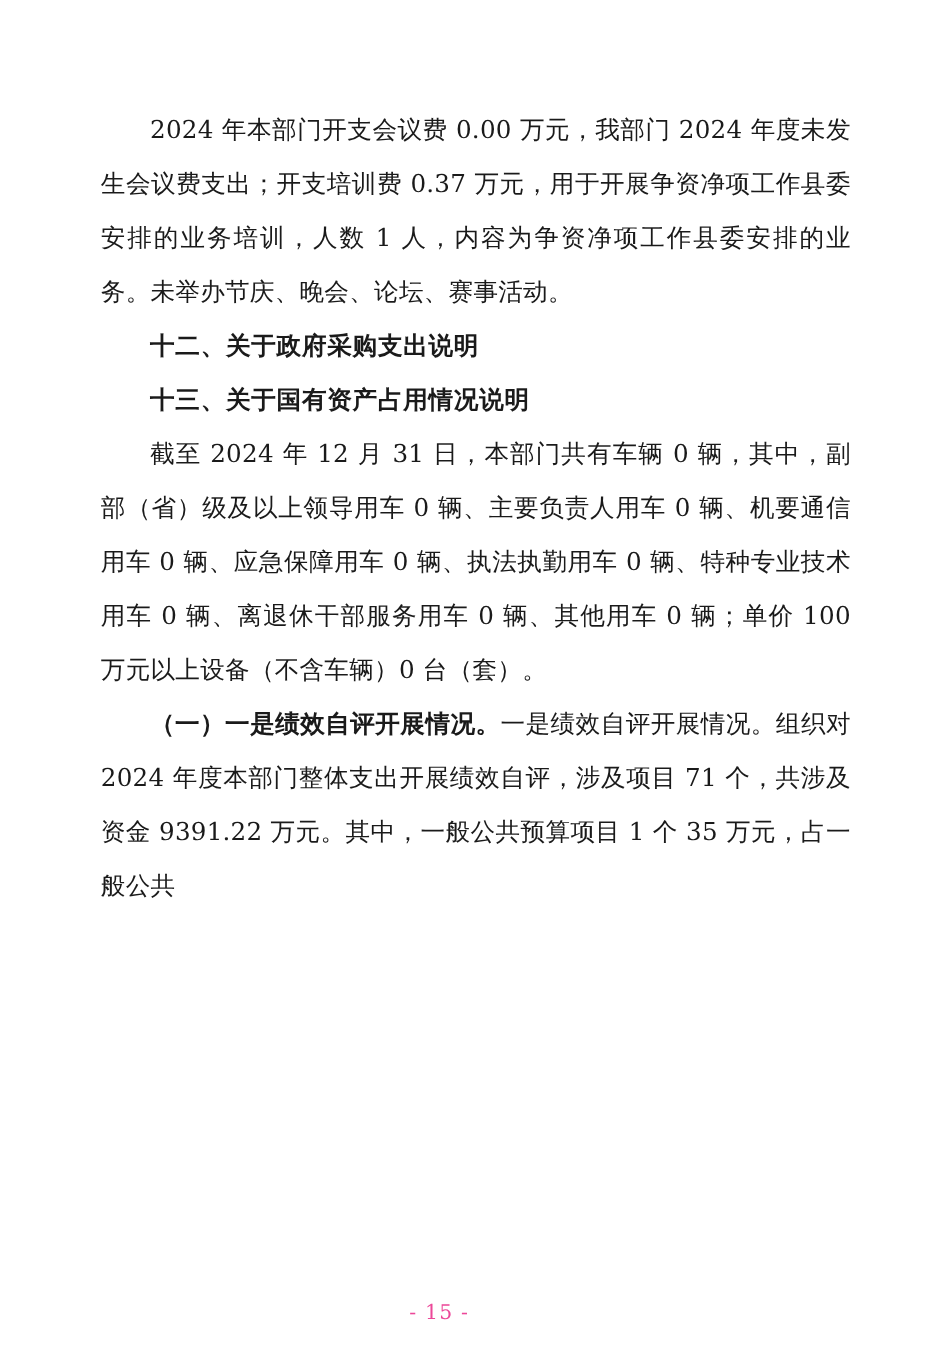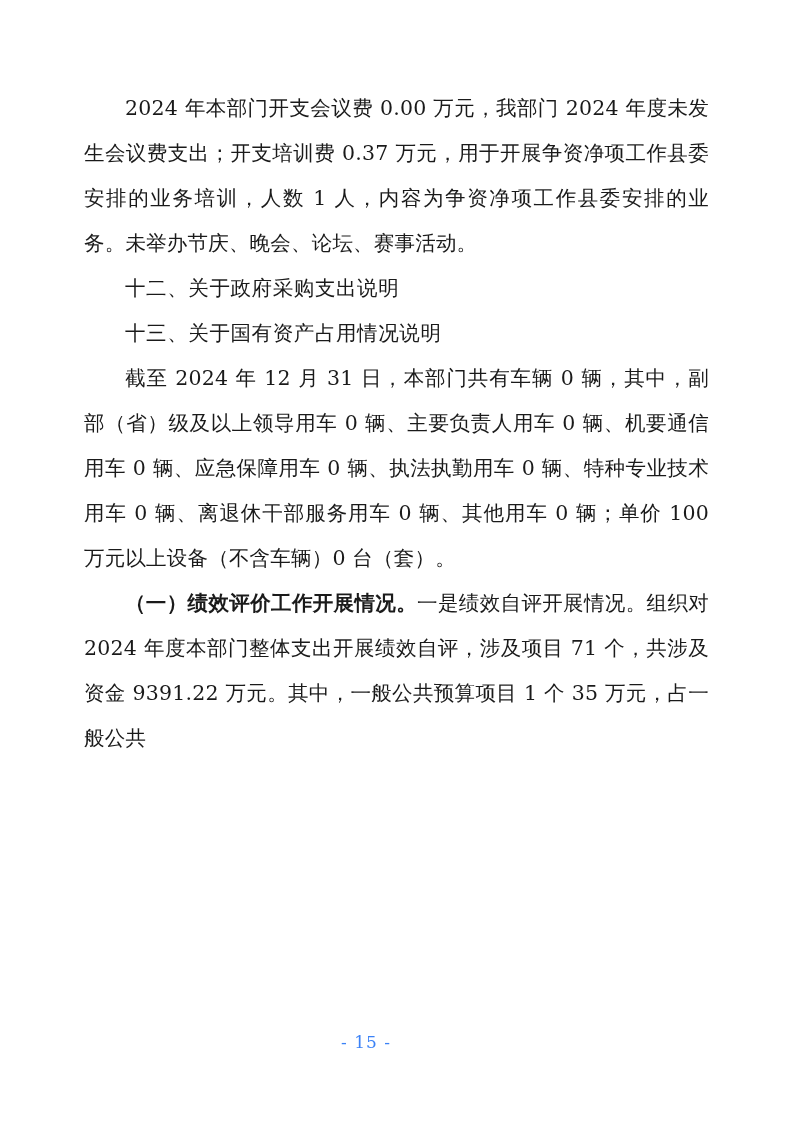--- a/index.html
+++ b/index.html
@@ -29,33 +29,33 @@
     line-height: 45px;
     text-align: justify;
     text-justify: inter-ideograph;
     letter-spacing: 0.2px;
     word-break: break-all;
   }
   p.body {
     text-indent: 41px;
   }
   p.heading {
-    font-weight: normal;
+    font-weight: bold;
     text-indent: 41px;
     letter-spacing: 0.6px;
   }
   .footer {
     position: absolute;
     left: 0;
     right: 0;
-    top: 1032px;
+    top: 1084px;
     text-align: center;
     font-size: 17px;
     font-family: "DejaVu Serif", serif;
-    color: #3b82f6;
+    color: #ec4899;
     letter-spacing: 1px;
   }
   b.em {
     font-weight: bold;
   }
 </style>
 </head>
 <body>
 
 <div class="page">
@@ -64,18 +64,18 @@
     <p class="body">2024 年本部门开支会议费 0.00 万元，我部门 2024 年度未发生会议费支出；开支培训费 0.37 万元，用于开展争资净项工作县委安排的业务培训，人数 1 人，内容为争资净项工作县委安排的业务。未举办节庆、晚会、论坛、赛事活动。</p>
 
     <p class="heading">十二、关于政府采购支出说明</p>
 
 
     <p class="heading">十三、关于国有资产占用情况说明</p>
 
     <p class="body">截至 2024 年 12 月 31 日，本部门共有车辆 0 辆，其中，副部（省）级及以上领导用车 0 辆、主要负责人用车 0 辆、机要通信用车 0 辆、应急保障用车 0 辆、执法执勤用车 0 辆、特种专业技术用车 0 辆、离退休干部服务用车 0 辆、其他用车 0 辆；单价 100 万元以上设备（不含车辆）0 台（套）。</p>
 
 
-    <p class="body"><b class="em">（一）绩效评价工作开展情况。</b><span>一是绩效自评开展情况。组织对 2024 年度本部门整体支出开展绩效自评，涉及项目 71 个，共涉及资金 9391.22 万元。其中，一般公共预算项目 1 个 35 万元，占一般公共</span></p>
+    <p class="body"><b class="em">（一）一是绩效自评开展情况。</b><span>一是绩效自评开展情况。组织对 2024 年度本部门整体支出开展绩效自评，涉及项目 71 个，共涉及资金 9391.22 万元。其中，一般公共预算项目 1 个 35 万元，占一般公共</span></p>
 
   </div>
 
   <div class="footer">- 15 -</div>
 </div>
 
 </body></html>

